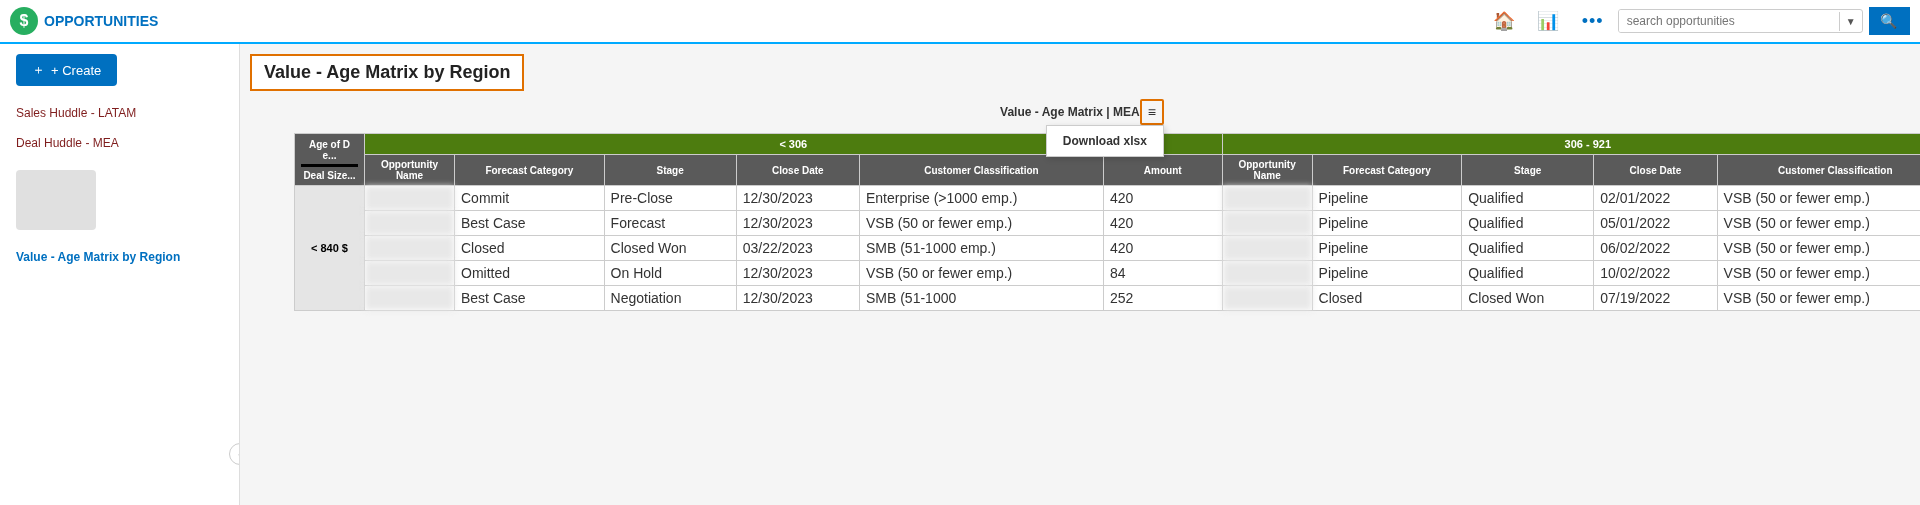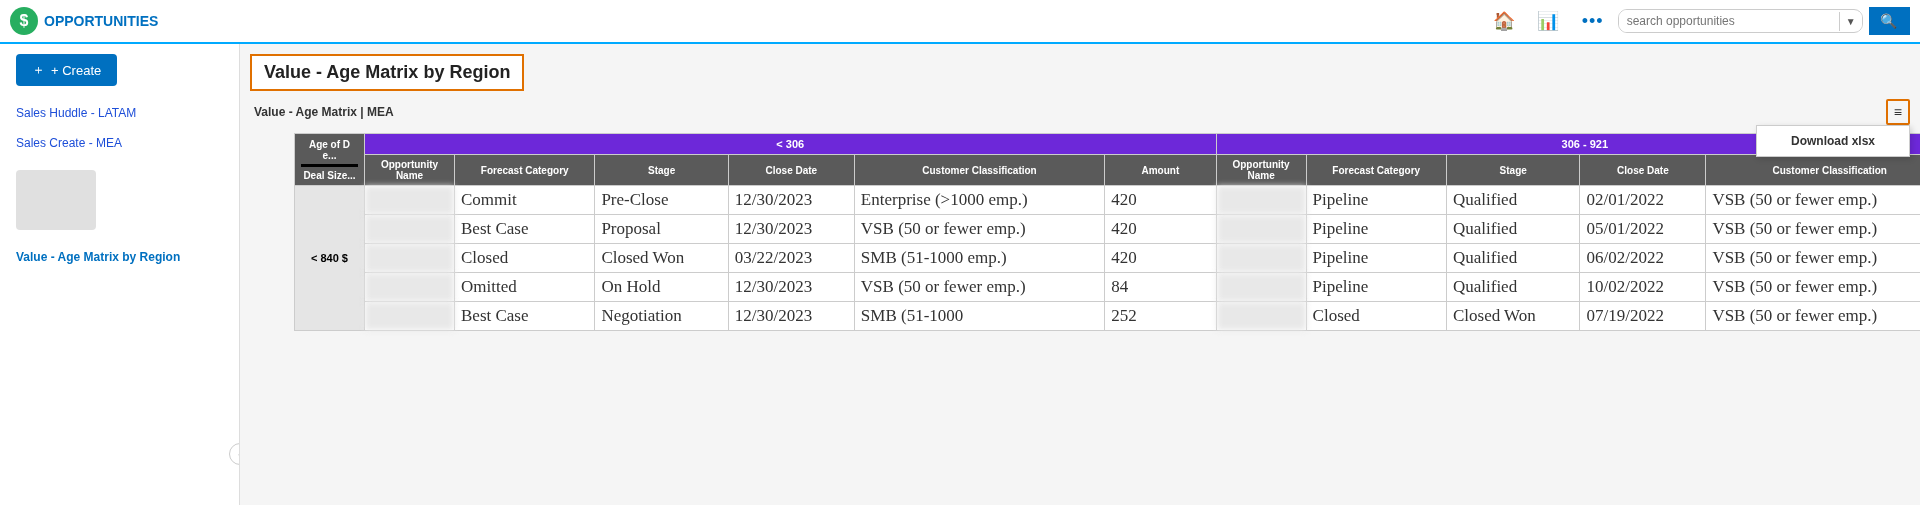--- a/index.html
+++ b/index.html
@@ -47,21 +47,21 @@
       cursor: pointer;
       color: #0070c0;
       font-size: 18px;
       padding: 4px 8px;
       border-radius: 3px;
     }
     .nav-search-container {
       display: flex;
       align-items: center;
       border: 1px solid #ccc;
-      border-radius: 9px;
+      border-radius: 3px;
       overflow: hidden;
     }
     .nav-search-input {
       border: none;
       outline: none;
       padding: 4px 8px;
       width: 220px;
       font-size: 12px;
       color: #999;
     }
@@ -110,21 +110,21 @@
       border-radius: 4px;
       padding: 7px 16px;
       font-size: 13px;
       cursor: pointer;
       margin: 0 16px 12px 16px;
     }
     .sidebar-nav-item {
       padding: 8px 16px;
       cursor: pointer;
       font-size: 12px;
-      color: #1d4ed8;
+      color: #7f1d1d;
     }
     .sidebar-avatar-area {
       padding: 8px 16px;
     }
     .sidebar-avatar {
       width: 80px;
       height: 60px;
       background: #e0e0e0;
       border-radius: 4px;
       margin: 4px 0;
@@ -176,21 +176,21 @@
     }
 
     
     .sub-header {
       font-size: 12px;
       font-weight: bold;
       color: #333;
       margin-bottom: 8px;
       padding-left: 4px;
       display: flex;
-      justify-content: space-between;
+      justify-content: center;
       align-items: center;
       position: relative;
     }
     .menu-btn-container {
       position: relative;
     }
     .menu-btn {
       background: none;
       border: 2px solid #e07000;
       cursor: pointer;
@@ -203,41 +203,41 @@
       position: absolute;
       right: 0;
       top: 100%;
       background: white;
       border: 1px solid #ccc;
       box-shadow: 2px 2px 6px rgba(0,0,0,0.15);
       z-index: 100;
       white-space: nowrap;
     }
     .dropdown-menu-item {
-      padding: 8px 34px;
+      padding: 8px 16px;
       cursor: pointer;
       font-size: 12px;
       color: #333;
     }
 
     
     .matrix-table {
       border-collapse: collapse;
       width: 100%;
       font-size: 11px;
       background: white;
       margin-left: 44px;
     }
     .matrix-table th, .matrix-table td {
       border: 1px solid #ccc;
       padding: 4px 6px;
       vertical-align: middle;
     }
     .header-dark {
-      background: #6d28d9;
+      background: #4d7c0f;
       color: white;
       text-align: center;
       font-weight: bold;
     }
     .header-col {
       background: #5a5a5a;
       color: white;
       font-weight: bold;
       font-size: 10px;
       text-align: center;
@@ -250,24 +250,23 @@
       width: 70px;
     }
     .row-label {
       background: #e5e5e5;
       font-weight: bold;
       font-size: 11px;
       text-align: center;
       white-space: nowrap;
     }
     .data-cell {
-      font-size: 17px;
+      font-size: 14px;
       color: #333;
       min-width: 80px;
-      font-family: Liberation Serif, serif;
     }
     .blurred-cell {
       background: #e8e8e8;
       filter: blur(3px);
       min-width: 90px;
       width: 90px;
     }
     .col-separator {
       border-left: 2px solid #999;
     }
@@ -305,21 +304,21 @@
 
   <div class="sidebar">
     <button class="sidebar-create-btn">
       <span>＋</span>
       <span>+ Create</span>
     </button>
     <div class="sidebar-nav-item">
       <span>Sales Huddle - LATAM</span>
     </div>
     <div class="sidebar-nav-item">
-      <span>Sales Create - MEA</span>
+      <span>Deal Huddle - MEA</span>
     </div>
     <div class="sidebar-avatar-area">
       <div class="sidebar-avatar"></div>
     </div>
     <div class="sidebar-active-item">
       <span>Value - Age Matrix by Region</span>
     </div>
     <div class="sidebar-collapse-btn">
       <span>‹</span>
     </div>
@@ -386,21 +385,21 @@
             <td class="data-cell">420</td>
             <td class="blurred-cell col-separator"></td>
             <td class="data-cell">Pipeline</td>
             <td class="data-cell">Qualified</td>
             <td class="data-cell">02/01/2022</td>
             <td class="data-cell">VSB (50 or fewer emp.)</td>
           </tr>
           <tr>
             <td class="blurred-cell"></td>
             <td class="data-cell">Best Case</td>
-            <td class="data-cell">Proposal</td>
+            <td class="data-cell">Forecast</td>
             <td class="data-cell">12/30/2023</td>
             <td class="data-cell">VSB (50 or fewer emp.)</td>
             <td class="data-cell">420</td>
             <td class="blurred-cell col-separator"></td>
             <td class="data-cell">Pipeline</td>
             <td class="data-cell">Qualified</td>
             <td class="data-cell">05/01/2022</td>
             <td class="data-cell">VSB (50 or fewer emp.)</td>
           </tr>
           <tr>

